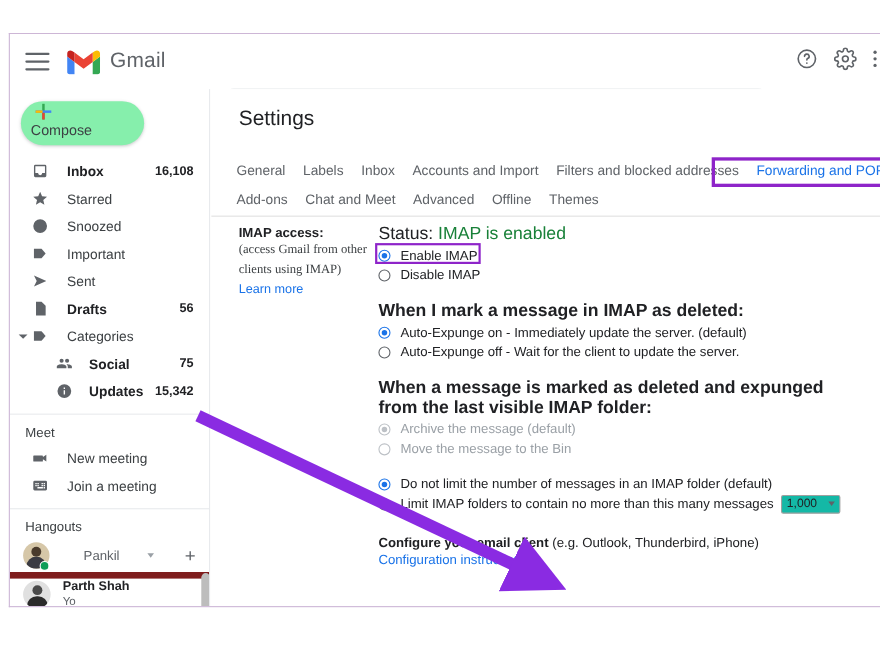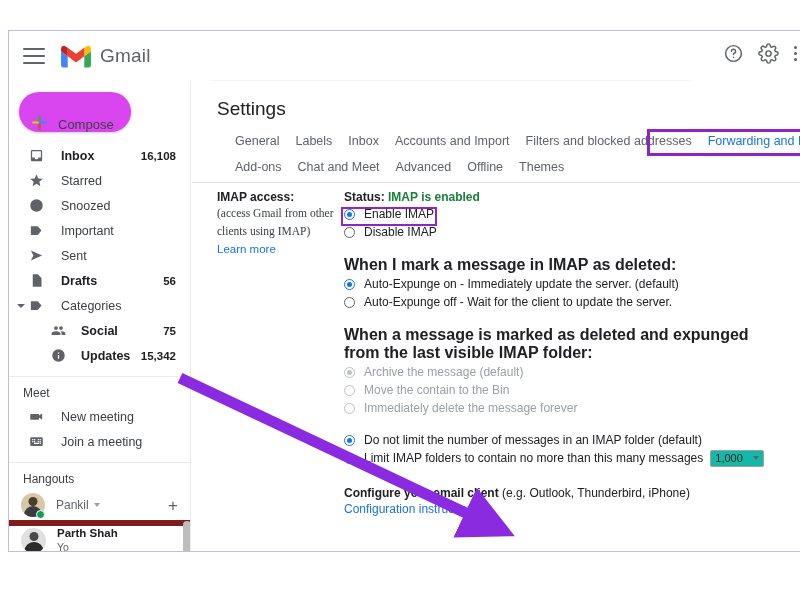--- a/index.html
+++ b/index.html
@@ -82,27 +82,28 @@
   
   .sidebar {
     position: absolute;
     left: 0; top: 50px;
     width: 182px; height: 472px;
     background: #ffffff;
     border-right: 1px solid #e8eaed;
     overflow: hidden;
   }
   .compose {
-    display: flex; align-items: flex-end;
+    display: flex; align-items: flex-start;
     margin: 11px 0 0 10px;
     width: 112px; height: 40px;
     border-radius: 20px;
-    background: #d946ef;
+    background: #86efac;
     box-shadow: 0 1px 3px rgba(60,64,67,.28);
     cursor: pointer;
+    flex-direction: column;
   }
   .compose-plus { margin-left: 11px; display:flex; }
   .compose-label { font-size: 13px; color: #3c4043; margin-left: 9px; }
 
   .navlist { margin-top: 11px; }
   .navitem {
     display: flex; align-items: center;
     height: 25px;
     padding-left: 18px;
     cursor: pointer;
@@ -130,21 +131,21 @@
   }
 
   .sb-divider { height: 1px; background: #e8eaed; margin: 8px 0 0 0; }
   .sb-section-title {
     font-size: 12px; color: #3c4043;
     padding: 9px 0 4px 14px;
   }
 
   .hangout-user {
     display: flex; align-items: center;
-    height: 30px; padding-left: 12px; position: relative; cursor: pointer;
+    height: 30px; padding-left: 12px; position: relative; cursor: pointer; gap: 20px;
   }
   .avatar {
     width: 24px; height: 24px; border-radius: 50%;
     background: #d6c7a8; position: relative; overflow: hidden;
     flex: 0 0 24px;
   }
   .avatar .face {
     position: absolute; left: 50%; top: 4px; transform: translateX(-50%);
     width: 9px; height: 9px; border-radius: 50%; background: #4a3b2c;
   }
@@ -196,21 +197,21 @@
     left: 183px; top: 50px;
     width: 609px; height: 472px;
     background: #ffffff;
     overflow: hidden;
   }
   .settings-title {
     font-size: 19px; color: #202124;
     padding: 17px 0 0 25px;
     font-weight: normal;
   }
-  .tabs-wrap { padding-left: 43px; margin-top: 14px; position: relative; }
+  .tabs-wrap { padding-left: 23px; margin-top: 28px; position: relative; }
   .tabrow { display: flex; align-items: center; flex-wrap: nowrap; }
   .tabrow.second { margin-top: 12px; }
   .tab {
     font-size: 12.5px; color: #5f6368;
     margin-right: 16px; cursor: pointer; white-space: nowrap;
   }
   .tab.active { color: #1a73e8; }
   .tabs-underline {
     position: absolute; left: 0; right: 0; bottom: -9px; height: 1px; background: #e0e0e0;
   }
@@ -228,21 +229,21 @@
 
   .imap-left {
     position: absolute; left: 25px; top: 16px; width: 128px;
   }
   .imap-left .ttl { font-size: 12px; font-weight: bold; color: #202124; }
   .imap-left .sub { font-size: 11.5px; color: #3c4043; line-height: 1.45; margin-top: 1px; font-family: Liberation Serif, serif; }
   .imap-left .lnk { font-size: 11.5px; color: #1a73e8; margin-top: 4px; cursor: pointer; }
 
   .imap-right { position: absolute; left: 152px; top: 16px; width: 430px; }
 
-  .status-line { font-size: 12px; font-weight: bold; color: #202124; }
+  .status-line { font-size: 16px; font-weight: normal; color: #202124; }
   .status-line .ok { color: #188038; }
 
   .radio-row { display: flex; align-items: center; height: 16px; margin-top: 2px; }
   .radio {
     width: 11px; height: 11px; border-radius: 50%;
     border: 1.5px solid #5f6368; background: #fff;
     flex: 0 0 11px; position: relative; cursor: pointer;
   }
   .radio.on { border-color: #1a73e8; }
   .radio.on::after {
@@ -577,25 +578,21 @@
           </div>
 
           <div class="group">
             <div class="group-title">When a message is marked as deleted and expunged from the last visible IMAP folder:</div>
             <div class="radio-row">
               <span class="radio dis on"></span>
               <span class="radio-label dis">Archive the message (default)</span>
             </div>
             <div class="radio-row">
               <span class="radio dis"></span>
-              <span class="radio-label dis">Move the contain to the Bin</span>
-            </div>
-            <div class="radio-row">
-              <span class="radio dis"></span>
-              <span class="radio-label dis">Immediately delete the message forever</span>
+              <span class="radio-label dis">Move the message to the Bin</span>
             </div>
           </div>
 
           <div class="group">
             <div class="radio-row">
               <span class="radio on"></span>
               <span class="radio-label">Do not limit the number of messages in an IMAP folder (default)</span>
             </div>
             <div class="radio-row">
               <span class="radio"></span>

